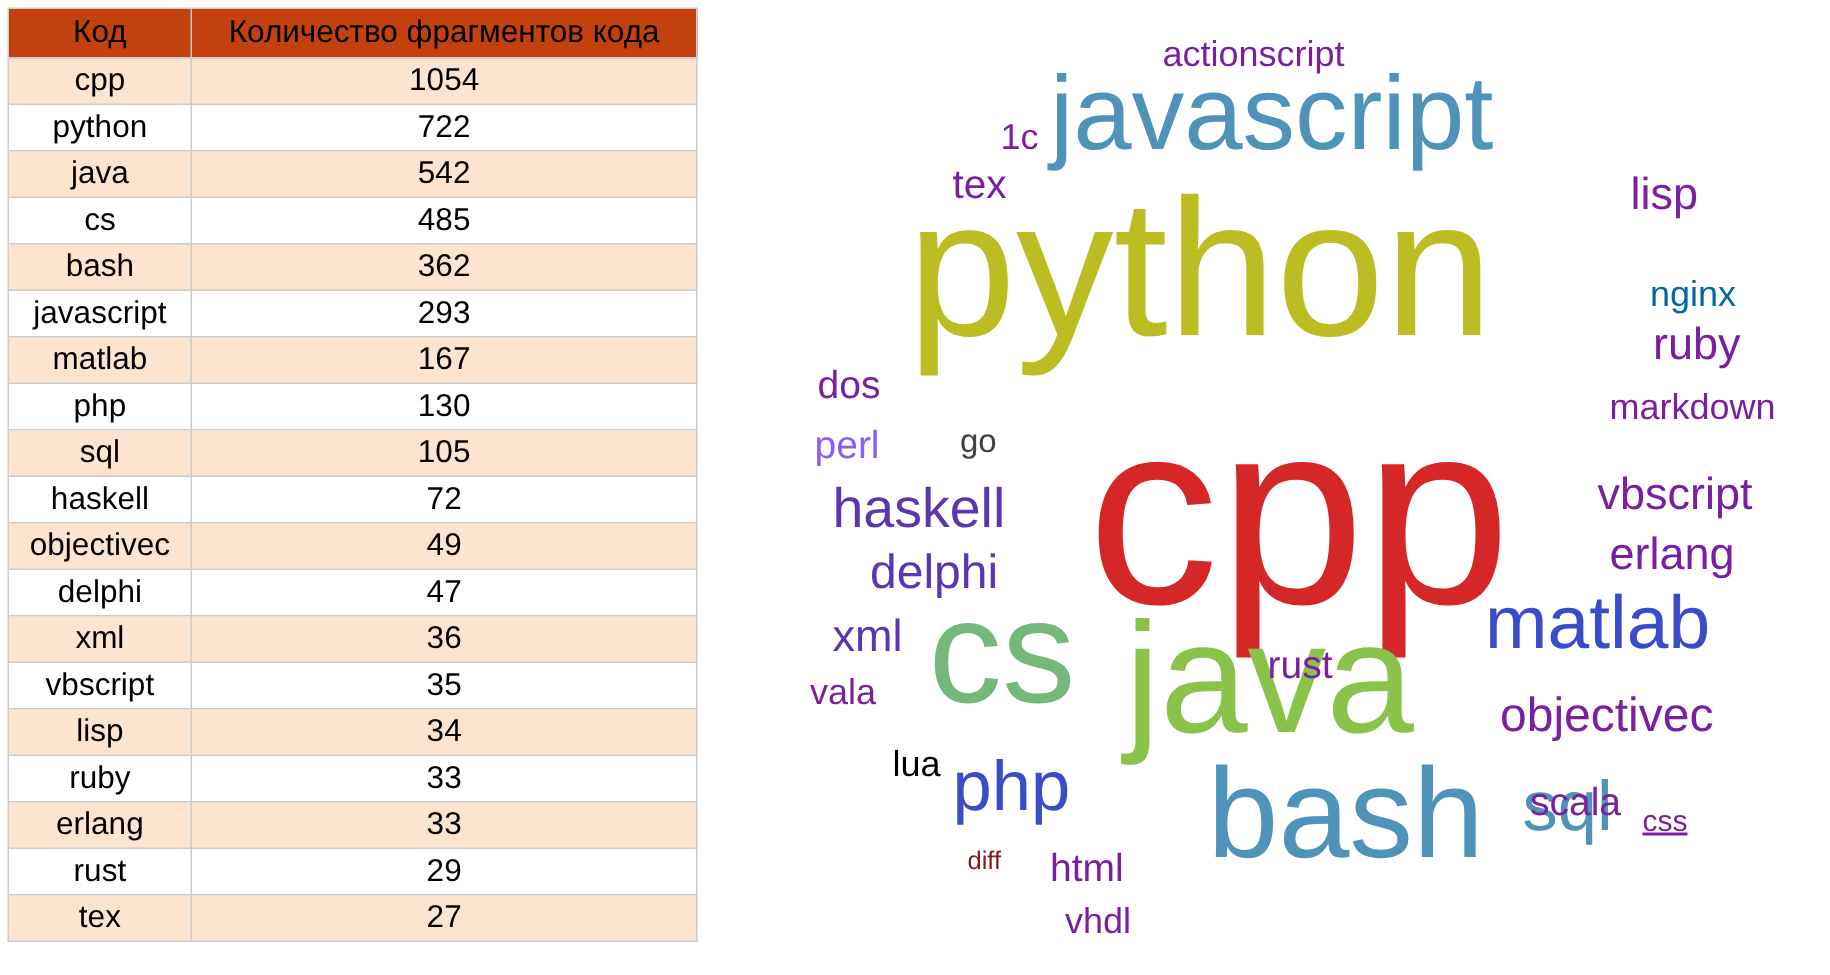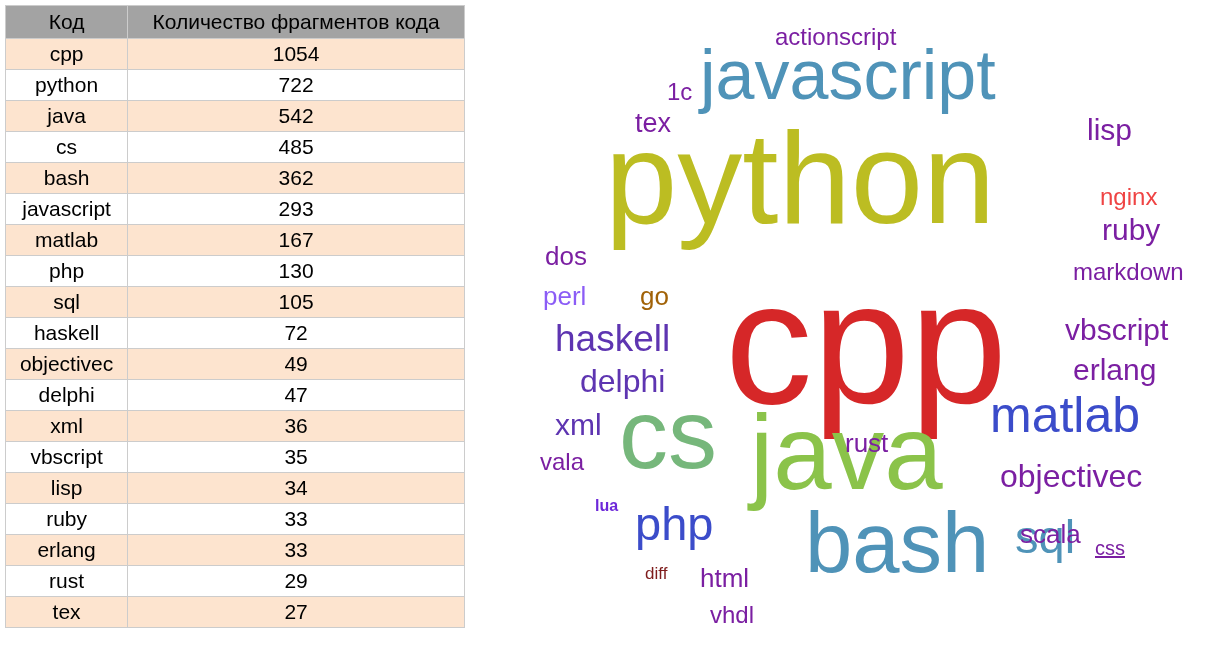--- a/index.html
+++ b/index.html
@@ -14,21 +14,21 @@
     }
     .table-container {
       flex: 0 0 460px;
     }
     table {
       width: 100%;
       border-collapse: collapse;
       border: 1px solid #ccc;
     }
     th {
-      background: #a3a3a3;
+      background: #c2410c;
       font-weight: normal;
       font-size: 21px;
       padding: 4px 8px;
       border: 1px solid #ccc;
       text-align: center;
     }
     td {
       font-size: 21px;
       padding: 3px 8px;
       border: 1px solid #ccc;
@@ -159,25 +159,25 @@
     <span class="word" style="left: 55px; top: 360px; font-size: 32px; color: rgb(94, 53, 177);">delphi</span>
     <span class="word" style="left: 30px; top: 405px; font-size: 30px; color: rgb(94, 53, 177);">xml</span>
     <span class="word" style="left: 540px; top: 310px; font-size: 30px; color: rgb(123, 31, 162);">vbscript</span>
     <span class="word" style="left: 562px; top: 110px; font-size: 30px; color: rgb(123, 31, 162);">lisp</span>
     <span class="word" style="left: 577px; top: 210px; font-size: 30px; color: rgb(123, 31, 162);">ruby</span>
     <span class="word" style="left: 548px; top: 350px; font-size: 30px; color: rgb(123, 31, 162);">erlang</span>
     <span class="word" style="left: 320px; top: 425px; font-size: 26px; color: rgb(123, 31, 162);">rust</span>
     <span class="word" style="left: 110px; top: 105px; font-size: 27px; color: rgb(123, 31, 162);">tex</span>
     <span class="word" style="left: 250px; top: 20px; font-size: 24px; color: rgb(123, 31, 162);">actionscript</span>
     <span class="word" style="left: 142px; top: 75px; font-size: 24px; color: rgb(123, 31, 162);">1c</span>
-    <span class="word" style="left: 575px; top: 180px; font-size: 24px; color: #ef4444;">nginx</span>
+    <span class="word" style="left: 575px; top: 180px; font-size: 24px; color: #0369a1;">nginx</span>
     <span class="word" style="left: 548px; top: 255px; font-size: 24px; color: rgb(123, 31, 162);">markdown</span>
     <span class="word" style="left: 20px; top: 238px; font-size: 26px; color: rgb(123, 31, 162);">dos</span>
     <span class="word" style="left: 18px; top: 278px; font-size: 26px; color: #8b5cf6;">perl</span>
-    <span class="word" style="left: 115px; top: 278px; font-size: 26px; color: #a16207;">go</span>
+    <span class="word" style="left: 115px; top: 278px; font-size: 22px; color: #404040;">go</span>
     <span class="word" style="left: 15px; top: 445px; font-size: 24px; color: rgb(123, 31, 162);">vala</span>
-    <span class="word" style="left: 70px; top: 493px; font-size: 16px; color: #6d28d9; font-weight: bold;">lua</span>
+    <span class="word" style="left: 70px; top: 493px; font-size: 24px; color: #000000;">lua</span>
     <span class="word" style="left: 495px; top: 516px; font-size: 26px; color: rgb(123, 31, 162);">scala</span>
     <span class="word" style="left: 570px; top: 533px; font-size: 20px; color: rgb(123, 31, 162); text-decoration: underline;">css</span>
     <span class="word" style="left: 120px; top: 560px; font-size: 17px; color: #7f1d1d;">diff</span>
     <span class="word" style="left: 175px; top: 560px; font-size: 26px; color: rgb(123, 31, 162);">html</span>
     <span class="word" style="left: 185px; top: 598px; font-size: 24px; color: rgb(123, 31, 162); text-align: right;">vhdl</span>
   </div>
 
 </body></html>

